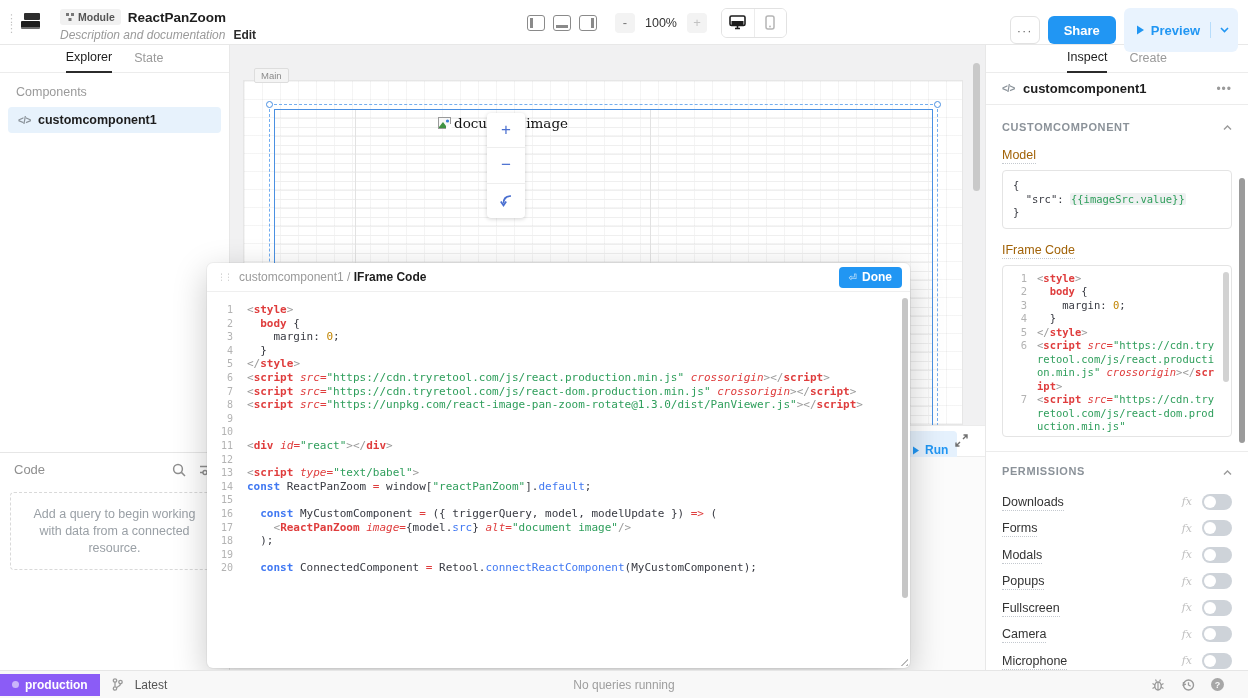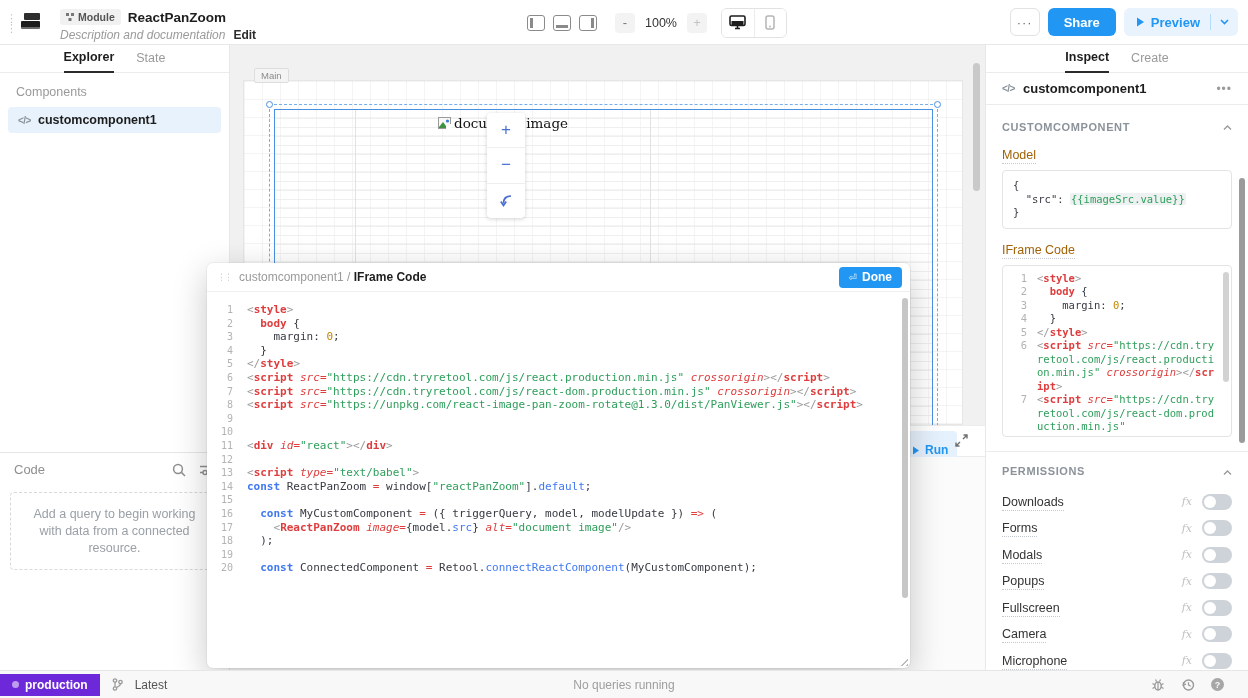--- a/index.html
+++ b/index.html
@@ -33,28 +33,28 @@
   .zoom-btn { width:20px; height:20px; border-radius:4px; background:#f3f3f3; color:#777; font-size:13px; display:flex; align-items:center; justify-content:center; cursor:pointer; }
   .zoom-btn.dim { color:#c2c2c2; }
   .zoom-val { font-size:12.5px; color:#333; margin:0 2px; }
   .device-group { display:flex; border:1px solid #e2e2e2; border-radius:6px; overflow:hidden; margin-left:6px; }
   .device-btn { width:32px; height:28px; display:flex; align-items:center; justify-content:center; cursor:pointer; background:#fff; }
   .device-btn.active { color:#1d1d1d; }
   .device-btn.idle { color:#b5b5b5; border-left:1px solid #ececec; }
   .hdr-right { position:absolute; right:10px; top:8px; display:flex; gap:8px; align-items:center; }
   .more-btn { width:30px; height:28px; border:1px solid #e2e2e2; border-radius:6px; background:#fff; color:#6a6a6a; font-size:13px; display:flex; align-items:center; justify-content:center; letter-spacing:1px; cursor:pointer; }
   .share-btn { height:28px; padding:0 16px; background:#2196f3; color:#fff; border:none; border-radius:6px; font-weight:bold; font-size:13px; cursor:pointer; font-family:inherit; }
-  .preview-btn { height:28px; display:flex; align-items:center; background:#e9f3fe; border-radius:6px; color:#2196f3; font-weight:bold; font-size:13px; cursor:pointer; }
+  .preview-btn { height:44px; display:flex; align-items:center; background:#e9f3fe; border-radius:6px; color:#2196f3; font-weight:bold; font-size:13px; cursor:pointer; }
   .preview-main { display:flex; align-items:center; gap:6px; padding:0 10px 0 12px; }
   .preview-caret { padding:0 9px; border-left:1px solid rgba(33,150,243,.25); display:flex; align-items:center; height:16px; }
   
   .left-panel { position:absolute; left:0; top:45px; width:230px; bottom:28px; background:#fff; border-right:1px solid #e8e8e8; z-index:5; }
   .tabs-row { height:28px; display:flex; align-items:flex-end; justify-content:center; gap:22px; border-bottom:1px solid #ececec; }
   .tab { font-size:12.5px; color:#9a9a9a; padding-bottom:7px; cursor:pointer; }
-  .tab.active { color:#1d1d1d; font-weight:bold; border-bottom:2px solid #2b2b2b; margin-bottom:-1px; }
+  .tab.active { color:#1d1d1d; font-weight:normal; border-bottom:2px solid #2b2b2b; margin-bottom:-1px; }
   .section-label { color:#9a9a9a; font-size:12.5px; padding:12px 16px 8px; }
   .comp-item { margin:0 8px; background:#e7f2fc; border-radius:4px; height:26px; display:flex; align-items:center; gap:7px; padding:0 10px; cursor:pointer; }
   .code-tag { color:#8a9299; font-size:10px; font-weight:bold; letter-spacing:-0.5px; }
   .comp-item-name { font-size:12.5px; font-weight:bold; color:#1d1d1d; }
   .code-panel { position:absolute; left:0; right:0; top:407px; border-top:1px solid #e6e6e6; }
   .code-panel-hdr { height:33px; display:flex; align-items:center; padding:0 14px; gap:14px; }
   .code-panel-title { color:#8f8f8f; font-size:13px; flex:1; }
   .cp-icon { color:#8f8f8f; cursor:pointer; display:flex; }
   .empty-box { margin:6px 10px 0; height:78px; border:1px dashed #d9d9d9; border-radius:4px; display:flex; align-items:center; justify-content:center; text-align:center; color:#9aa0a6; font-size:12.5px; line-height:17px; padding:0 14px; }
   
@@ -121,21 +121,21 @@
   .done-btn { height:21px; background:#2196f3; border:none; border-radius:4px; color:#fff; font-weight:bold; font-size:12px; padding:0 10px; display:flex; align-items:center; gap:5px; cursor:pointer; font-family:inherit; }
   .done-btn .ret { font-size:10px; opacity:.85; font-weight:normal; }
   .modal-code { padding:11px 0 0; font-family:"DejaVu Sans Mono", monospace; font-size:11px; line-height:13.6px; cursor:text; }
   .modal-code .ln { width:26px; margin-right:14px; font-size:10px; }
   .modal-code .lc { white-space:pre; }
   .modal-sb { position:absolute; right:2px; top:35px; width:6px; height:300px; background:#c6c6c6; border-radius:3px; }
   .resize-corner { position:absolute; right:2px; bottom:2px; width:10px; height:10px; cursor:nwse-resize;
     background:repeating-linear-gradient(135deg, transparent 0 2px, #bbb 2px 3.5px); clip-path:polygon(100% 0, 100% 100%, 0 100%); }
   
   .statusbar { position:absolute; left:0; right:0; bottom:0; height:28px; background:#f8f8f8; border-top:1px solid #e6e6e6; display:flex; align-items:center; z-index:40; }
-  .env-badge { height:22px; background:#6d28d9; color:#fff; display:flex; align-items:center; gap:6px; padding:0 12px; font-size:12px; font-weight:bold; cursor:pointer; }
+  .env-badge { height:22px; background:#8b5cf6; color:#fff; display:flex; align-items:center; gap:6px; padding:0 12px; font-size:12px; font-weight:bold; cursor:pointer; }
   .env-dot { width:7px; height:7px; border-radius:50%; background:rgba(255,255,255,.55); }
   .branch { display:flex; align-items:center; gap:12px; color:#555; font-size:12px; margin-left:12px; cursor:pointer; }
   .branch svg { color:#9a9a9a; }
   .status-center { position:absolute; left:50%; transform:translateX(-50%); color:#9e9e9e; font-size:12px; }
   .status-icons { position:absolute; right:24px; display:flex; gap:16px; color:#9a9a9a; }
   .status-icons .ic { cursor:pointer; display:flex; align-items:center; }
   .help-circle { width:13px; height:13px; border-radius:50%; background:#a7a7a7; color:#f8f8f8; font-size:9px; font-weight:bold; display:flex; align-items:center; justify-content:center; }
 </style>
 </head>
 <body>

